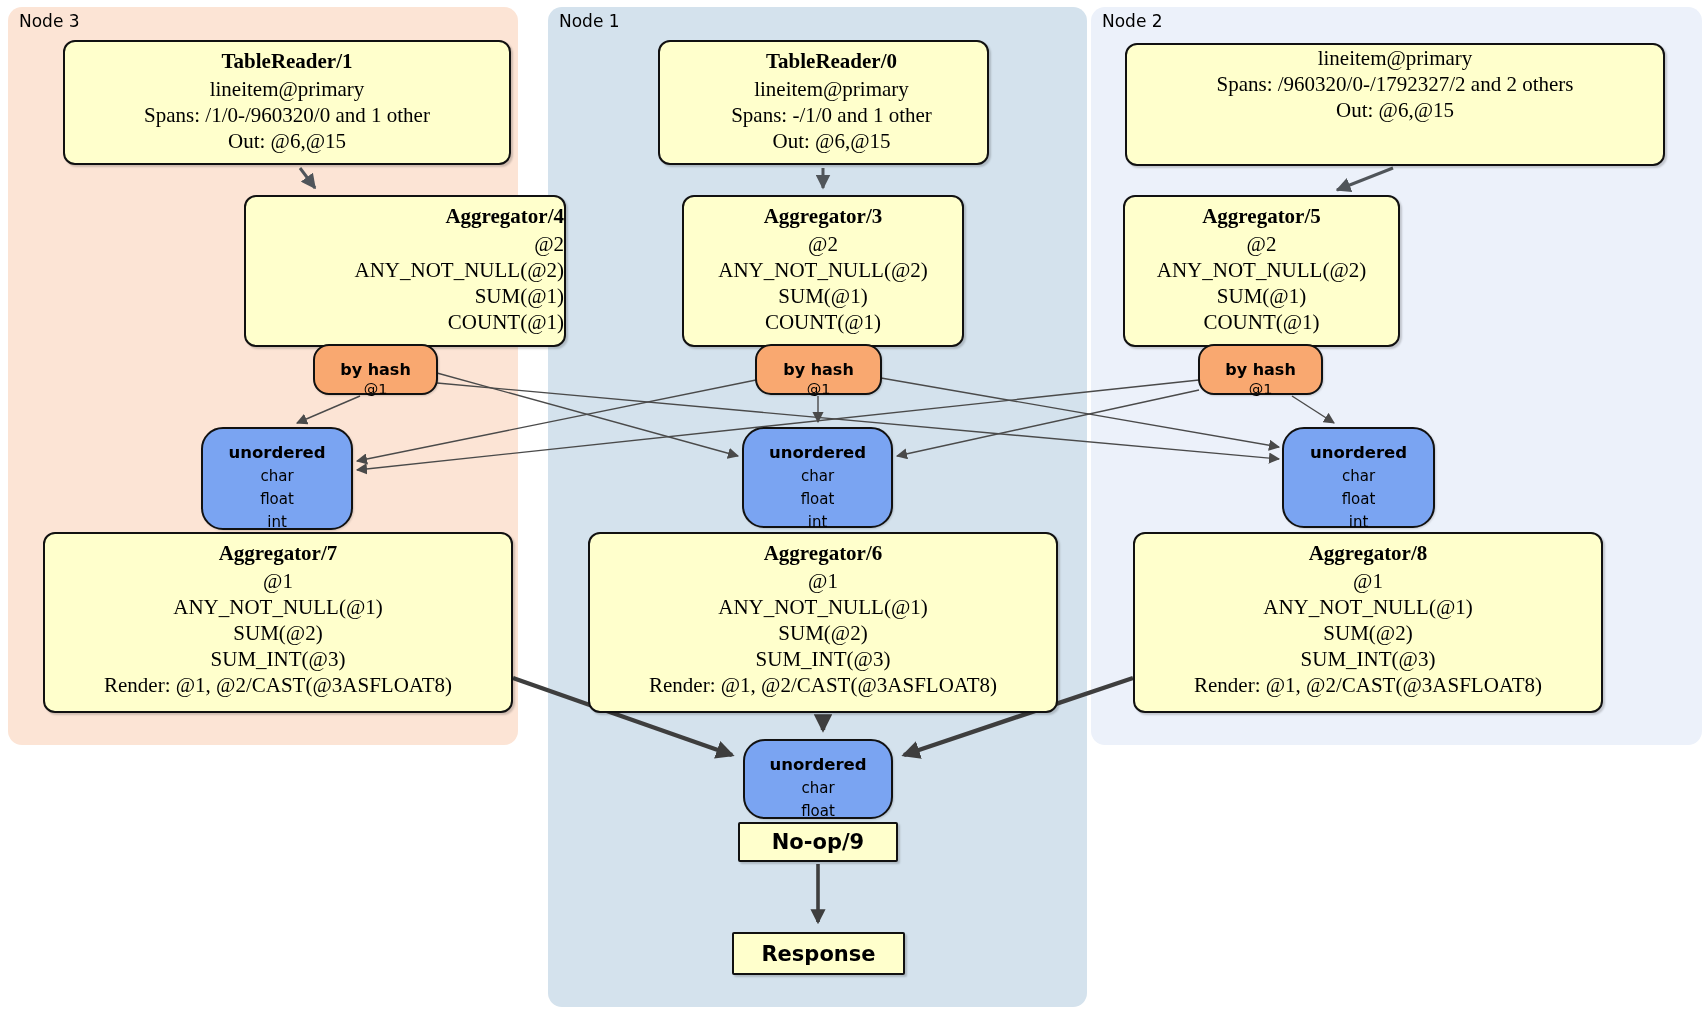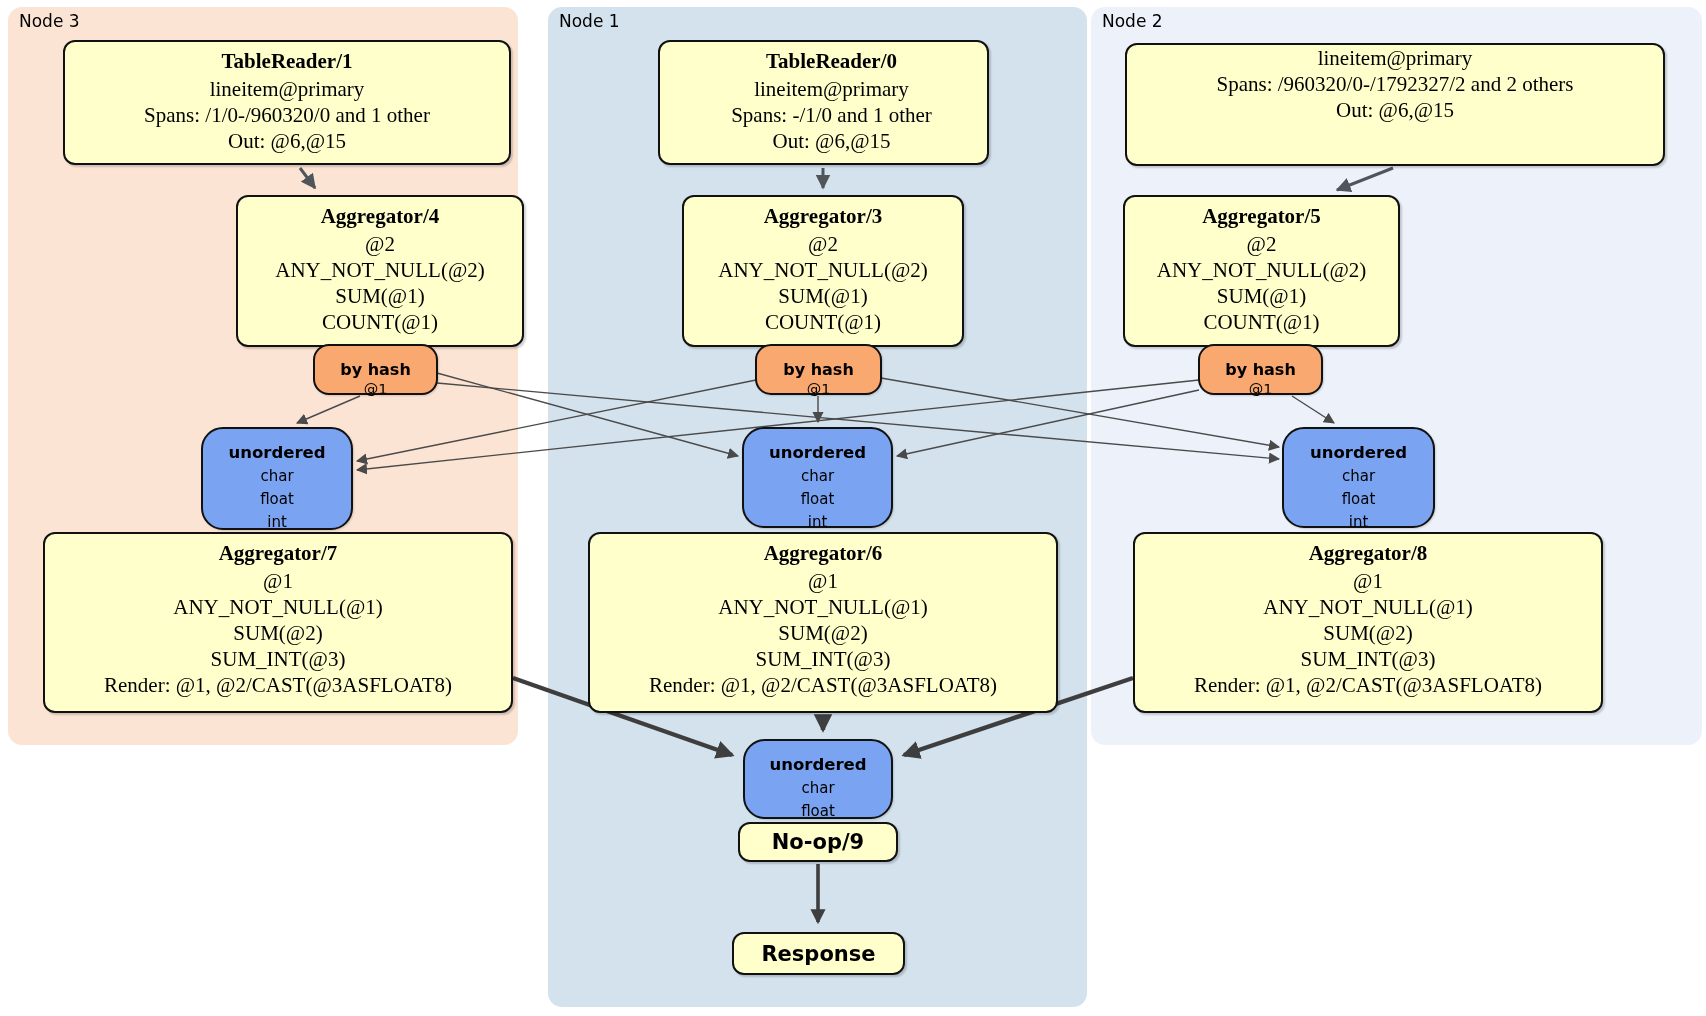--- a/index.html
+++ b/index.html
@@ -15,21 +15,21 @@
   .proc {
     position:absolute; background:#ffffcc; border:2px solid #111;
     border-radius:12px; text-align:center; box-sizing:border-box;
     z-index:3; box-shadow:2px 2px 2px rgba(0,0,0,0.18);font-family:Liberation Serif, serif;
   }
   .proc .proc-title { font-size:21px; font-weight:700; line-height:29px; padding-top:5px; }
   .proc .proc-line  { font-size:21px; line-height:26px; white-space:nowrap; }
 
   .terminal {
     position:absolute; background:#ffffcc; border:2px solid #111;
-    border-radius:12px; text-align:center; box-sizing:border-box;
+    border-radius:2px; text-align:center; box-sizing:border-box;
     z-index:3; box-shadow:2px 2px 2px rgba(0,0,0,0.18);
     font-size:21px; font-weight:700;
   }
 
   .router {
     position:absolute; background:#f9a870; border:2px solid #111;
     border-radius:16px; text-align:center; box-sizing:border-box; z-index:4;
     box-shadow:1px 1px 2px rgba(0,0,0,0.15);
   }
   .router .router-title { font-size:16px; font-weight:700; line-height:22px; padding-top:13px; }
@@ -94,21 +94,21 @@
     <line x1="818" y1="864" x2="818" y2="922" stroke="#3e3e3e" stroke-width="3.6" marker-end="url(#arrow-thick)"></line>
   </svg>
 
   <div class="proc" style="left:63px; top:40px; width:448px; height:125px;">
     <div class="proc-title">TableReader/1</div>
     <div class="proc-line">lineitem@primary</div>
     <div class="proc-line">Spans: /1/0-/960320/0 and 1 other</div>
     <div class="proc-line">Out: @6,@15</div>
   </div>
 
-  <div class="proc" style="left:236px; top:195px; width:288px; height:152px;">
+  <div class="proc" style="left:244px; top:195px; width:322px; height:152px;text-align:right;">
     <div class="proc-title">Aggregator/4</div>
     <div class="proc-line">@2</div>
     <div class="proc-line">ANY_NOT_NULL(@2)</div>
     <div class="proc-line">SUM(@1)</div>
     <div class="proc-line">COUNT(@1)</div>
   </div>
 
   <div class="router" style="left:313px; top:344px; width:125px; height:51px;">
     <div class="router-title">by hash</div>
     <div class="router-line">@1</div>

